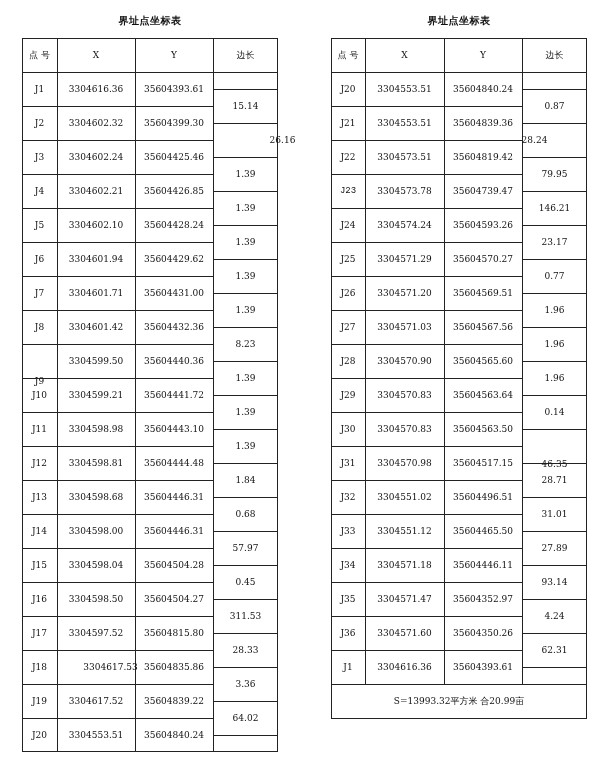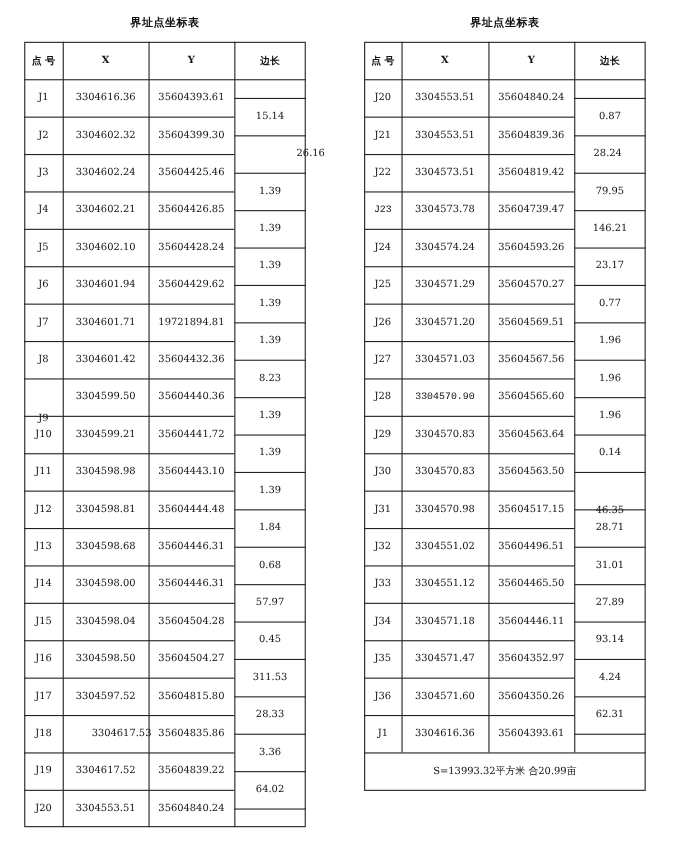--- a/index.html
+++ b/index.html
@@ -4,21 +4,21 @@
 <style>
   html, body { margin: 0; padding: 0; background: #ffffff; }
   body { width: 612px; height: 768px; position: relative; overflow: hidden;
          font-family: "DejaVu Serif", "Liberation Serif", serif; color: #111; }
   .title { position: absolute; top: 14px; font-size: 10px; font-weight: bold; letter-spacing: 0.5px; text-align: center; }
   .tbl { position: absolute; border: 1.2px solid #222; box-sizing: border-box; }
   .cell { position: absolute; box-sizing: border-box; display: flex; align-items: center; justify-content: center;
           font-size: 9px; white-space: nowrap; }
   .hline { position: absolute; height: 0; border-top: 1.2px solid #222; }
   .vline { position: absolute; width: 0; border-left: 1.2px solid #222; }
-  .hdr { font-weight: bold; }
+  .hdr { font-weight: normal; }
   .summary { position: absolute; display: flex; align-items: center; justify-content: center; font-size: 9px; }
 </style>
 </head>
 <body>
 
 <div id="left">
     <div class="title" style="left: 22px; width: 256px;">界址点坐标表</div>
     <div class="tbl" style="left: 22px; top: 38px; width: 256px; height: 714px;"></div>
     <div class="vline" style="left: 57px; top: 38px; height: 714px;"></div>
     <div class="vline" style="left: 135px; top: 38px; height: 714px;"></div>
@@ -46,21 +46,21 @@
     <div class="cell" style="left: 22px; top: 208px; width: 35px; height: 34px;">J5</div>
     <div class="cell" style="left: 57px; top: 208px; width: 78px; height: 34px;">3304602.10</div>
     <div class="cell" style="left: 135px; top: 208px; width: 78px; height: 34px;">35604428.24</div>
     <div class="hline" style="left: 22px; top: 208px; width: 191px;"></div>
     <div class="cell" style="left: 22px; top: 242px; width: 35px; height: 34px;">J6</div>
     <div class="cell" style="left: 57px; top: 242px; width: 78px; height: 34px;">3304601.94</div>
     <div class="cell" style="left: 135px; top: 242px; width: 78px; height: 34px;">35604429.62</div>
     <div class="hline" style="left: 22px; top: 242px; width: 191px;"></div>
     <div class="cell" style="left: 22px; top: 276px; width: 35px; height: 34px;">J7</div>
     <div class="cell" style="left: 57px; top: 276px; width: 78px; height: 34px;">3304601.71</div>
-    <div class="cell" style="left: 135px; top: 276px; width: 78px; height: 34px;">19721894.81</div>
+    <div class="cell" style="left: 135px; top: 276px; width: 78px; height: 34px;">35604431.00</div>
     <div class="hline" style="left: 22px; top: 276px; width: 191px;"></div>
     <div class="cell" style="left: 22px; top: 310px; width: 35px; height: 34px;">J8</div>
     <div class="cell" style="left: 57px; top: 310px; width: 78px; height: 34px;">3304601.42</div>
     <div class="cell" style="left: 135px; top: 310px; width: 78px; height: 34px;">35604432.36</div>
     <div class="hline" style="left: 22px; top: 310px; width: 191px;"></div>
     <div class="cell" style="left: 22px; top: 364px; width: 35px; height: 34px;">J9</div>
     <div class="cell" style="left: 57px; top: 344px; width: 78px; height: 34px;">3304599.50</div>
     <div class="cell" style="left: 135px; top: 344px; width: 78px; height: 34px;">35604440.36</div>
     <div class="hline" style="left: 22px; top: 344px; width: 191px;"></div>
     <div class="cell" style="left: 22px; top: 378px; width: 35px; height: 34px;">J10</div>
@@ -183,21 +183,21 @@
     <div class="hline" style="left: 331px; top: 242px; width: 191px;"></div>
     <div class="cell" style="left: 331px; top: 276px; width: 34px; height: 34px;">J26</div>
     <div class="cell" style="left: 365px; top: 276px; width: 79px; height: 34px;">3304571.20</div>
     <div class="cell" style="left: 444px; top: 276px; width: 78px; height: 34px;">35604569.51</div>
     <div class="hline" style="left: 331px; top: 276px; width: 191px;"></div>
     <div class="cell" style="left: 331px; top: 310px; width: 34px; height: 34px;">J27</div>
     <div class="cell" style="left: 365px; top: 310px; width: 79px; height: 34px;">3304571.03</div>
     <div class="cell" style="left: 444px; top: 310px; width: 78px; height: 34px;">35604567.56</div>
     <div class="hline" style="left: 331px; top: 310px; width: 191px;"></div>
     <div class="cell" style="left: 331px; top: 344px; width: 34px; height: 34px;">J28</div>
-    <div class="cell" style="left: 365px; top: 344px; width: 79px; height: 34px; font-family: Liberation Mono, monospace;">3304570.90</div>
+    <div class="cell" style="left: 365px; top: 344px; width: 79px; height: 34px;">3304570.90</div>
     <div class="cell" style="left: 444px; top: 344px; width: 78px; height: 34px;">35604565.60</div>
     <div class="hline" style="left: 331px; top: 344px; width: 191px;"></div>
     <div class="cell" style="left: 331px; top: 378px; width: 34px; height: 34px;">J29</div>
     <div class="cell" style="left: 365px; top: 378px; width: 79px; height: 34px;">3304570.83</div>
     <div class="cell" style="left: 444px; top: 378px; width: 78px; height: 34px;">35604563.64</div>
     <div class="hline" style="left: 331px; top: 378px; width: 191px;"></div>
     <div class="cell" style="left: 331px; top: 412px; width: 34px; height: 34px;">J30</div>
     <div class="cell" style="left: 365px; top: 412px; width: 79px; height: 34px;">3304570.83</div>
     <div class="cell" style="left: 444px; top: 412px; width: 78px; height: 34px;">35604563.50</div>
     <div class="hline" style="left: 331px; top: 412px; width: 191px;"></div>
@@ -241,21 +241,21 @@
     <div class="hline" style="left: 522px; top: 395px; width: 65px;"></div>
     <div class="hline" style="left: 522px; top: 429px; width: 65px;"></div>
     <div class="hline" style="left: 522px; top: 463px; width: 65px;"></div>
     <div class="hline" style="left: 522px; top: 497px; width: 65px;"></div>
     <div class="hline" style="left: 522px; top: 531px; width: 65px;"></div>
     <div class="hline" style="left: 522px; top: 565px; width: 65px;"></div>
     <div class="hline" style="left: 522px; top: 599px; width: 65px;"></div>
     <div class="hline" style="left: 522px; top: 633px; width: 65px;"></div>
     <div class="hline" style="left: 522px; top: 667px; width: 65px;"></div>
     <div class="cell" style="left: 522px; top: 89px; width: 65px; height: 34px;">0.87</div>
-    <div class="cell" style="left: 520px; top: 123px; width: 65px; height: 34px;">28.24</div>
+    <div class="cell" style="left: 502px; top: 123px; width: 65px; height: 34px;">28.24</div>
     <div class="cell" style="left: 522px; top: 157px; width: 65px; height: 34px;">79.95</div>
     <div class="cell" style="left: 522px; top: 191px; width: 65px; height: 34px;">146.21</div>
     <div class="cell" style="left: 522px; top: 225px; width: 65px; height: 34px;">23.17</div>
     <div class="cell" style="left: 522px; top: 259px; width: 65px; height: 34px;">0.77</div>
     <div class="cell" style="left: 522px; top: 293px; width: 65px; height: 34px;">1.96</div>
     <div class="cell" style="left: 522px; top: 327px; width: 65px; height: 34px;">1.96</div>
     <div class="cell" style="left: 522px; top: 361px; width: 65px; height: 34px;">1.96</div>
     <div class="cell" style="left: 522px; top: 395px; width: 65px; height: 34px;">0.14</div>
     <div class="cell" style="left: 522px; top: 447px; width: 65px; height: 34px;">46.35</div>
     <div class="cell" style="left: 522px; top: 463px; width: 65px; height: 34px;">28.71</div>

